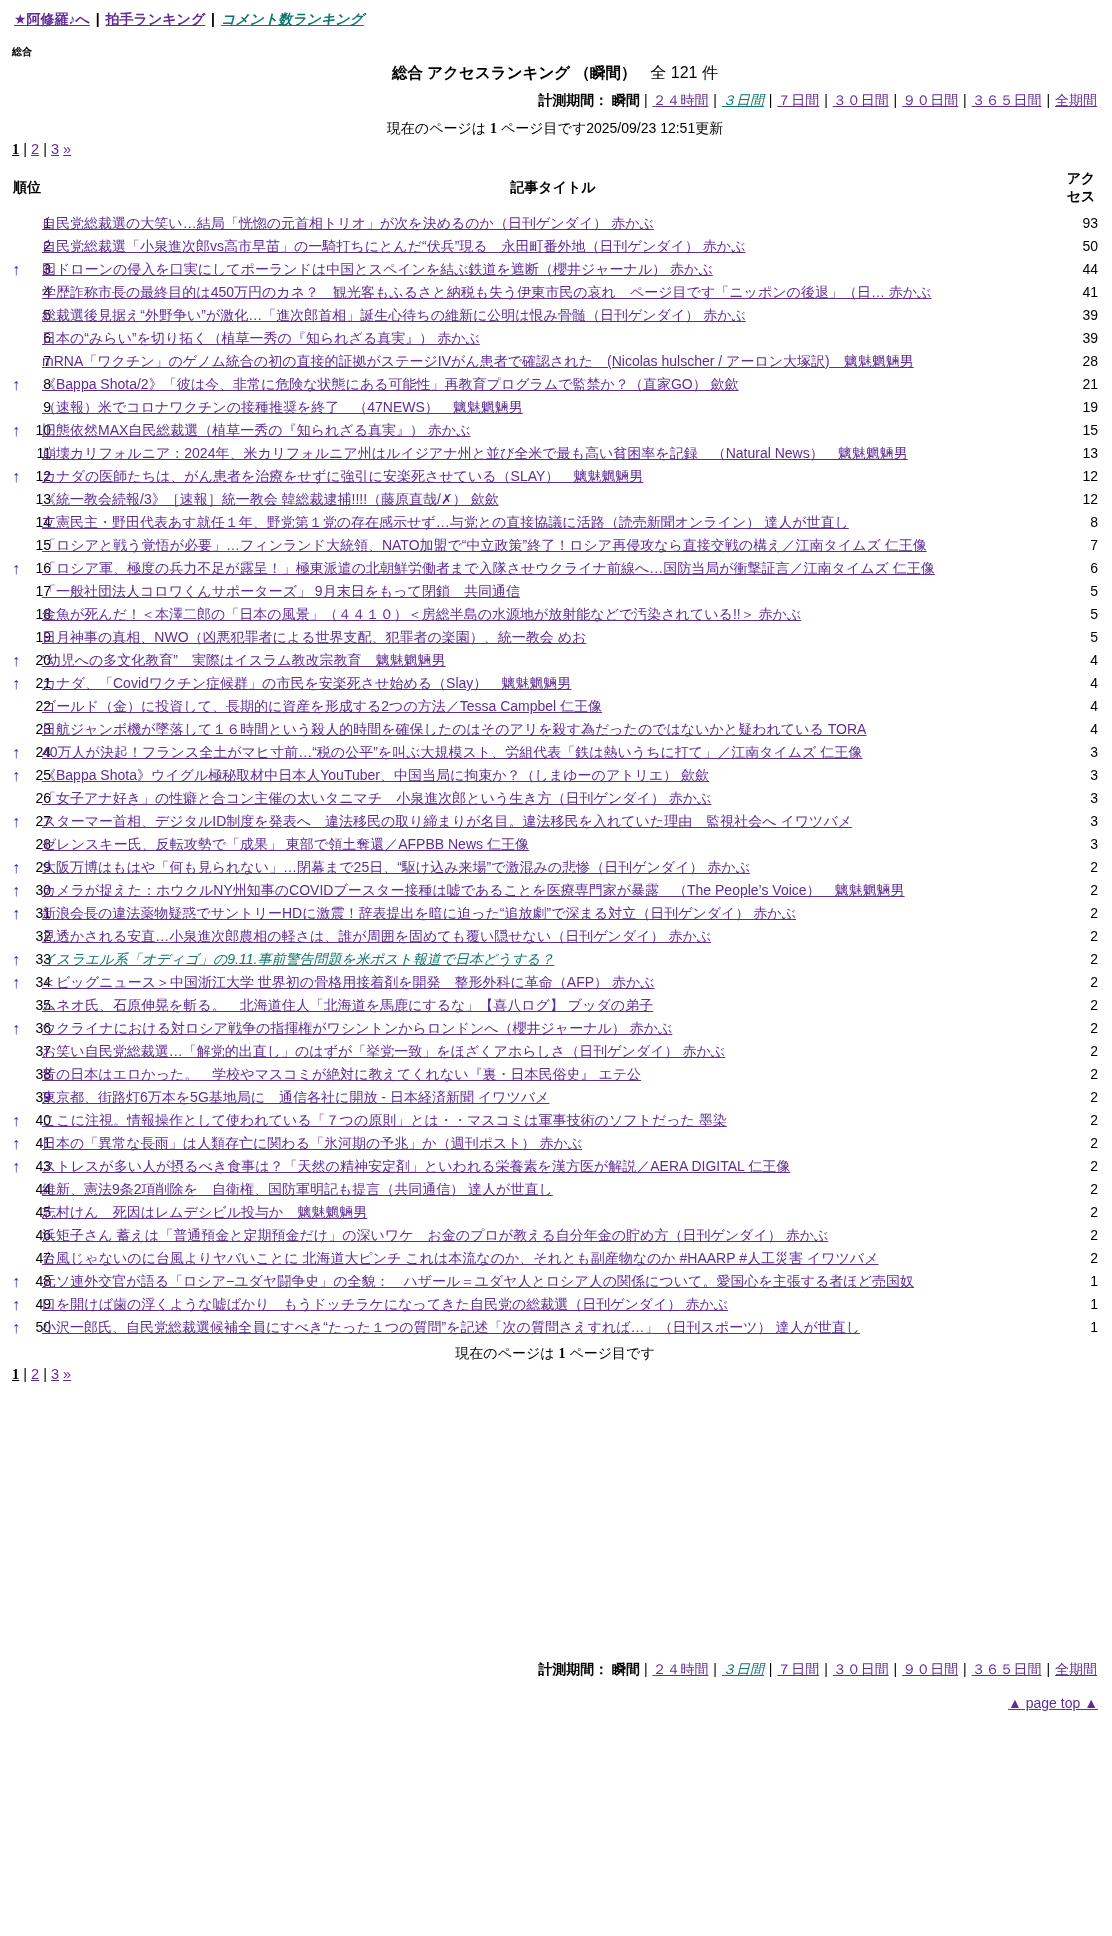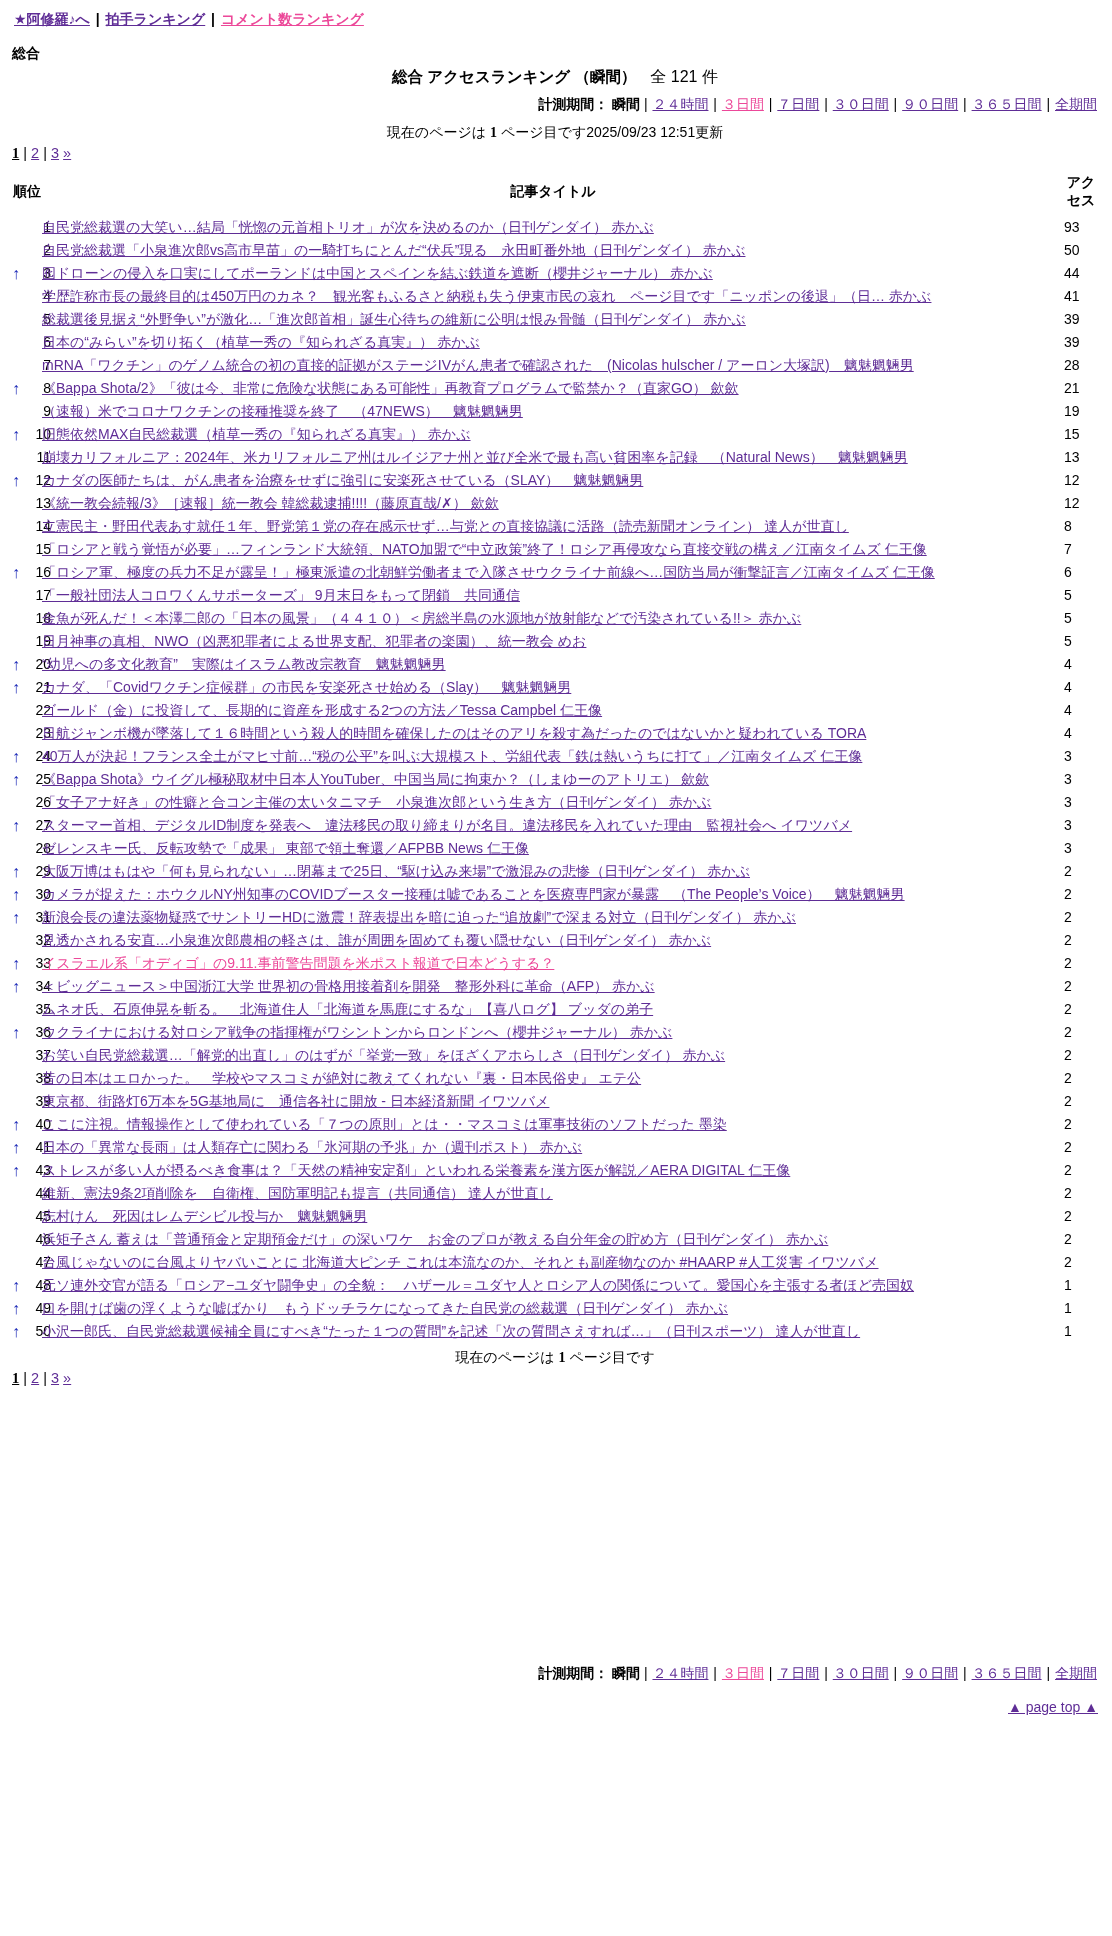--- a/index.html
+++ b/index.html
@@ -1,28 +1,28 @@
 <!DOCTYPE html>
 <html><head>
 <meta charset="utf-8">
 <style>
   html,body { margin:0; padding:0; background:#ffffff; color:#000000; }
   body { width:1112px; min-height:1936px; font-family:"Liberation Sans","DejaVu Sans",sans-serif; font-size:14px; }
   .page { padding:8px 14px 0 12px; position:relative; }
   a { text-decoration:underline; cursor:pointer; }
   a.purple { color:#5F2D96; }
-  a.blue  { color:#ec4899; }
+  a.blue  { color:#0f766e;font-style:italic; }
   .sep { color:#000; }
 
   
   .topnav { font-weight:bold; font-size:14px; padding-top:3px; }
   .topnav a { margin:0 2px; }
 
   
-  .category { font-size:14px; font-weight:bold; margin-top:16px; }
+  .category { font-size:10px; font-weight:bold; margin-top:16px; }
 
   
   .title-line { text-align:center; margin-top:4px; }
   .title-main { font-size:15.5px; font-weight:bold; }
   .title-count { font-size:16px; margin-left:10px; }
 
   
   .period-line { text-align:right; margin-top:8px; font-size:14px; }
   .period-label { font-weight:bold;margin-top:36px; }
   .period-current { font-weight:bold;text-align:center; }
@@ -42,21 +42,21 @@
   table.rank th { font-size:14px; font-weight:bold; vertical-align:middle; padding:4px 0 6px 0; }
   th.h-rank { width:30px; text-align:center; }
   th.h-title { text-align:center; }
   th.h-access { width:34px; text-align:center; }
   td { font-size:14px; line-height:23px; vertical-align:middle; padding:0; }
   td.rank-cell { white-space:nowrap; }
   .rank-wrap { display:flex; align-items:center; width:46px; }
   .up-arrow { width:20px; color:#1E2BB8; font-weight:bold; font-size:16px; text-align:left; flex:0 0 20px; }
   .rank-num { flex:1; text-align:right; padding-right:7px; }
   td.title-cell { padding-right:40px; }
-  td.access-cell { text-align:left; }
+  td.access-cell { text-align:right; }
 
   
   .footer-period { margin-top:278px; }
   .pagetop-line { text-align:right; margin-top:16px; padding-bottom:14px; }
 </style>
 </head>
 <body>
 
 <div class="page">
 

